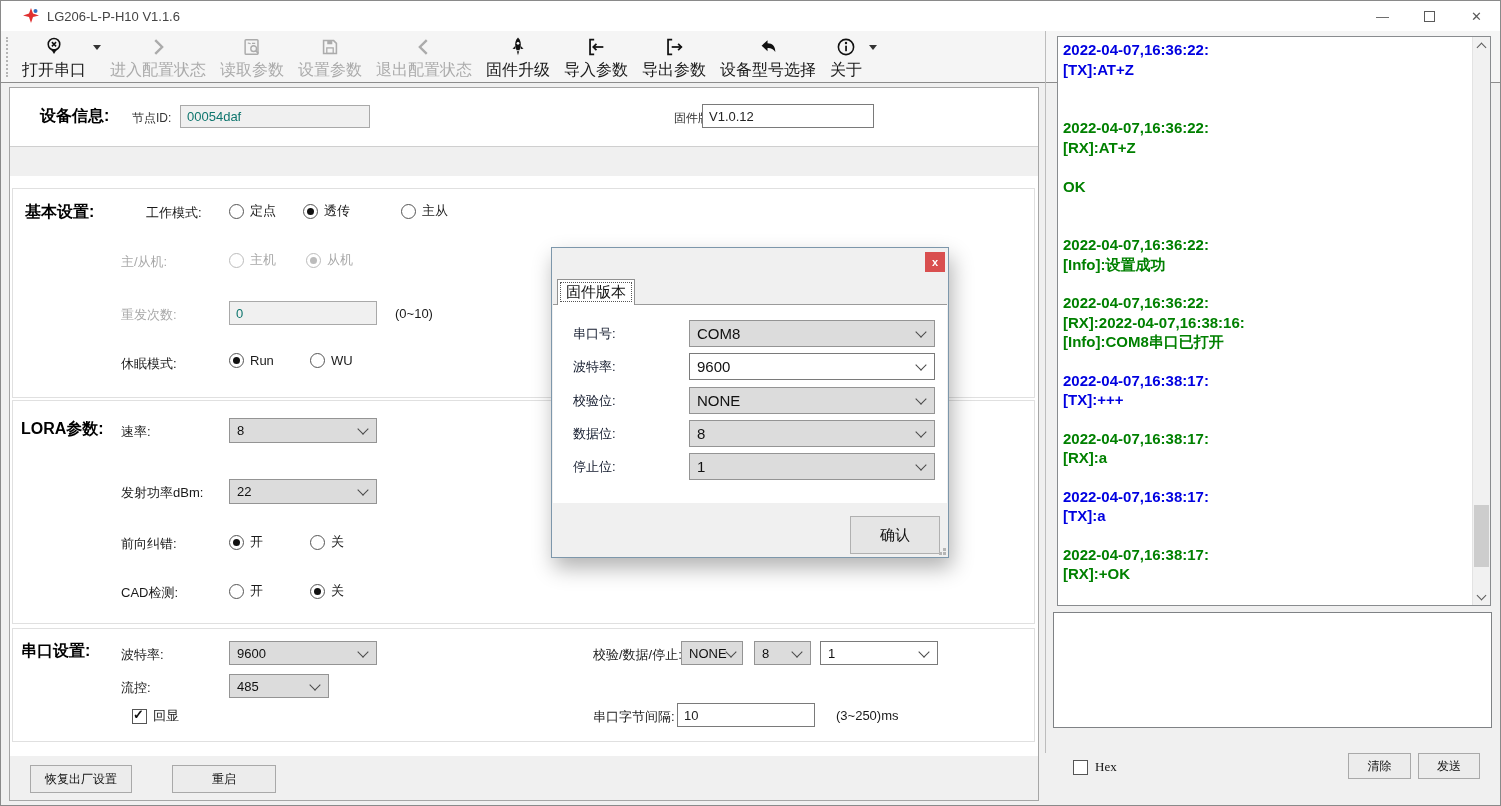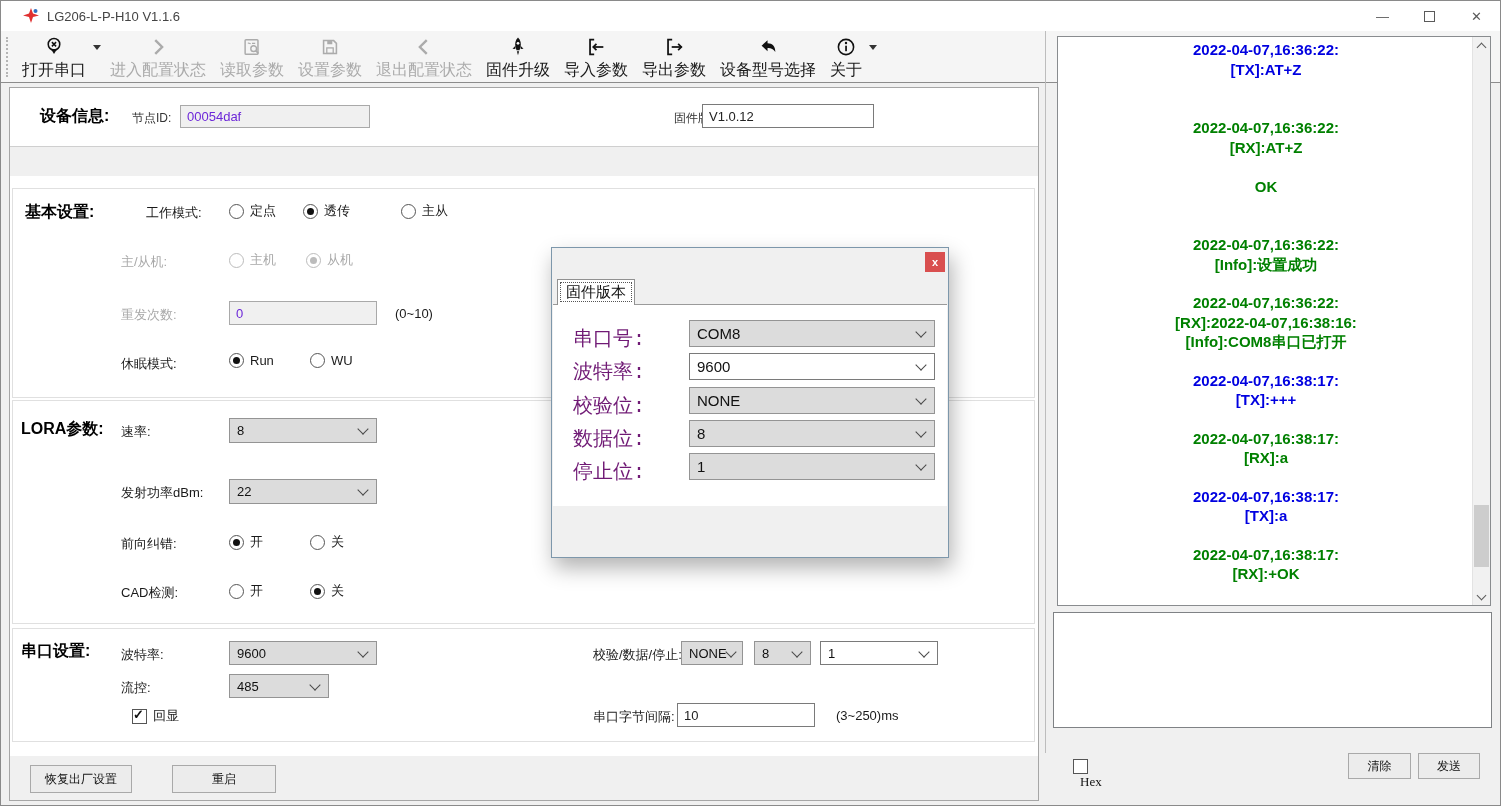--- a/index.html
+++ b/index.html
@@ -22,21 +22,21 @@
   .tb-item.disabled .tlabel{color:#ababab;}
   .tb-caret{width:0;height:0;border-left:4px solid transparent;border-right:4px solid transparent;border-top:5px solid #333;
     margin:14px 2px 0 0;}
   
   .panel-left{position:absolute;left:8px;top:86px;width:1030px;height:714px;background:#f0f0f0;border:1px solid #a6a6a6;box-sizing:border-box;}
   .device-info{position:absolute;left:0;top:0;right:0;height:58px;background:#fff;border-bottom:1px solid #cfcfcf;}
   .dev-heading{position:absolute;left:30px;top:18px;font-size:16px;font-weight:bold;color:#000;}
   .small-label{font-size:12px;color:#333;}
   .textbox{font-family:"Liberation Sans",sans-serif;font-size:13px;color:#222;background:#f2f2f2;border:1px solid #a9a9a9;
     box-sizing:border-box;padding:2px 6px;height:23px;}
-  .textbox.dim{color:#6d28d9;background:#f0f0f0;}
+  .textbox.dim{color:#0f766e;background:#f0f0f0;}
   .textbox.white{background:#fff;border-color:#7a7a7a;}
   .tabstrip{position:absolute;left:0;top:58px;right:0;height:30px;background:#f0f0f0;border-bottom:1px solid #b9b9b9;}
   .tab-active{position:absolute;left:0;top:3px;height:28px;background:#fff;border:1px solid #a0a0a0;border-bottom:none;
     padding:0 9px;font-size:12px;display:flex;align-items:center;z-index:2;box-sizing:border-box;}
   .content-white{position:absolute;left:0;top:88px;right:0;height:580px;background:#fff;}
   .group{position:absolute;left:2px;right:3px;border:1px solid #e0e0e0;background:#fff;}
   .g-heading{position:absolute;left:12px;font-size:16px;font-weight:bold;color:#000;}
   .rlabel{position:absolute;font-size:13px;color:#1a1a1a;white-space:nowrap;}
   .rlabel.dim,.olabel.dim{color:#a8a8a8;}
   .hint{position:absolute;font-size:13px;color:#1a1a1a;}
@@ -51,50 +51,50 @@
   .combo.white{background:#fff;border-color:#7a7a7a;}
   .combo-text{margin-left:7px;font-size:13px;color:#111;flex:1;}
   .chev{width:7px;height:7px;border-right:1.5px solid #4a4a4a;border-bottom:1.5px solid #4a4a4a;
     transform:rotate(45deg);margin:-3px 9px 0 0;flex:0 0 auto;}
   .checkbox{width:13px;height:13px;border:1px solid #555;background:#fff;position:relative;flex:0 0 auto;}
   .checkbox.checked:after{content:"\2713";position:absolute;left:0px;top:-3px;font-size:13px;font-weight:bold;color:#111;}
   .btn{position:absolute;background:#ececec;border:1px solid #a9a9a9;font-size:12px;color:#111;
     display:flex;align-items:center;justify-content:center;box-sizing:border-box;font-family:"Liberation Sans",sans-serif;}
   
   .right-sep{position:absolute;left:1044px;top:30px;height:722px;border-left:1px solid #bdbdbd;}
-  .logbox{position:absolute;left:1056px;top:35px;width:434px;height:570px;background:#fff;border:1px solid #898c8f;box-sizing:border-box;text-align:center;}
+  .logbox{position:absolute;left:1056px;top:35px;width:434px;height:570px;background:#fff;border:1px solid #898c8f;box-sizing:border-box;}
   .log-content{position:absolute;left:5px;top:3px;right:21px;bottom:2px;overflow:hidden;}
   .log-entry{font-size:15px;font-weight:bold;line-height:19.5px;white-space:pre-line;word-wrap:break-word;}
   .log-entry.tx{color:#0000e0;}
   .log-entry.rx{color:#008000;}
   .log-entry.g1{margin-top:19px;}
   .log-entry.g2{margin-top:39px;}
   .scrollbar{position:absolute;right:0;top:0;bottom:0;width:17px;background:#f1f1f1;border-left:1px solid #e3e3e3;}
   .sb-btn{position:absolute;left:0;width:17px;height:17px;display:flex;align-items:center;justify-content:center;}
   .sb-chev{width:6px;height:6px;border-right:1.4px solid #5a5a5a;border-bottom:1.4px solid #5a5a5a;}
   .sb-up{top:0;} .sb-up .sb-chev{transform:rotate(-135deg);margin-top:3px;}
   .sb-down{bottom:0;} .sb-down .sb-chev{transform:rotate(45deg);margin-bottom:3px;}
   .sb-thumb{position:absolute;left:1px;width:15px;background:#cdcdcd;}
   .sendbox{position:absolute;left:1052px;top:611px;width:439px;height:116px;background:#fff;border:1px solid #7f8285;box-sizing:border-box;}
   .sendbox textarea{width:100%;height:100%;border:none;outline:none;resize:none;box-sizing:border-box;
     font-family:"Liberation Sans",sans-serif;font-size:13px;}
-  .hex-row{position:absolute;left:1072px;top:758px;display:flex;flex-direction:column;}
+  .hex-row{position:absolute;left:1072px;top:758px;display:flex;align-items:center;}
   .hex-label{margin-left:7px;font-size:13px;font-family:"Liberation Serif",serif;color:#111;}
   
   .dialog{position:absolute;left:550px;top:246px;width:398px;height:311px;background:#f0f0f0;
     border:1px solid #7d97ab;box-shadow:3px 10px 20px rgba(0,0,0,0.30);box-sizing:border-box;z-index:10;}
   .dlg-title{position:absolute;left:0;top:0;right:0;height:28px;background:#0c7cd6;display:flex;align-items:center;}
   .dlg-title-text{margin-left:9px;font-size:13px;color:#fff;}
   .dlg-close{position:absolute;right:3px;top:4px;width:20px;height:20px;background:#d94f4f;color:#fff;
     font-size:11px;font-weight:bold;display:flex;align-items:center;justify-content:center;}
   .dlg-tab{position:absolute;left:5px;top:31px;height:26px;padding:0 8px;background:#fff;border:1px solid #919191;border-bottom:none;
     font-size:15px;color:#111;display:flex;align-items:center;z-index:3;box-sizing:border-box;
     outline:1px dotted #555;outline-offset:-4px;}
   .dlg-content{position:absolute;left:1px;right:1px;top:56px;height:201px;background:#fff;border-top:1px solid #9a9a9a;}
-  .dlg-label{position:absolute;left:20px;font-size:20px;color:#701a75;font-family:Liberation Mono, monospace;}
+  .dlg-label{position:absolute;left:20px;font-size:13px;color:#0f172a;}
   .dlg-combo{position:absolute;left:136px;width:246px;height:27px;}
   .dlg-combo .combo-text{font-size:15px;}
   .dlg-footer{position:absolute;left:0;right:0;bottom:0;height:54px;background:#f0f0f0;}
   .grip-dots{position:absolute;right:2px;bottom:2px;width:3px;height:3px;background:#b5b5b5;
     box-shadow:-4px 0 #b5b5b5,0 -4px #b5b5b5;}
 </style>
 </head>
 <body>
 
 <div class="window">
@@ -431,15 +431,19 @@
       <div class="combo dlg-combo" style="top:115px;">
         <span class="combo-text">8</span>
         <span class="chev"></span>
       </div>
       <span class="dlg-label" style="top:153px;">停止位:</span>
       <div class="combo dlg-combo" style="top:148px;">
         <span class="combo-text">1</span>
         <span class="chev"></span>
       </div>
     </div>
+    <div class="dlg-footer">
+      <div class="btn" style="right:8px;bottom:3px;width:90px;height:38px;font-size:15px;background:#e5e5e5;border-color:#b0b0b0;">确认</div>
+      <span class="grip-dots"></span>
+    </div>
   </div>
 
 </div>
 
 </body></html>

